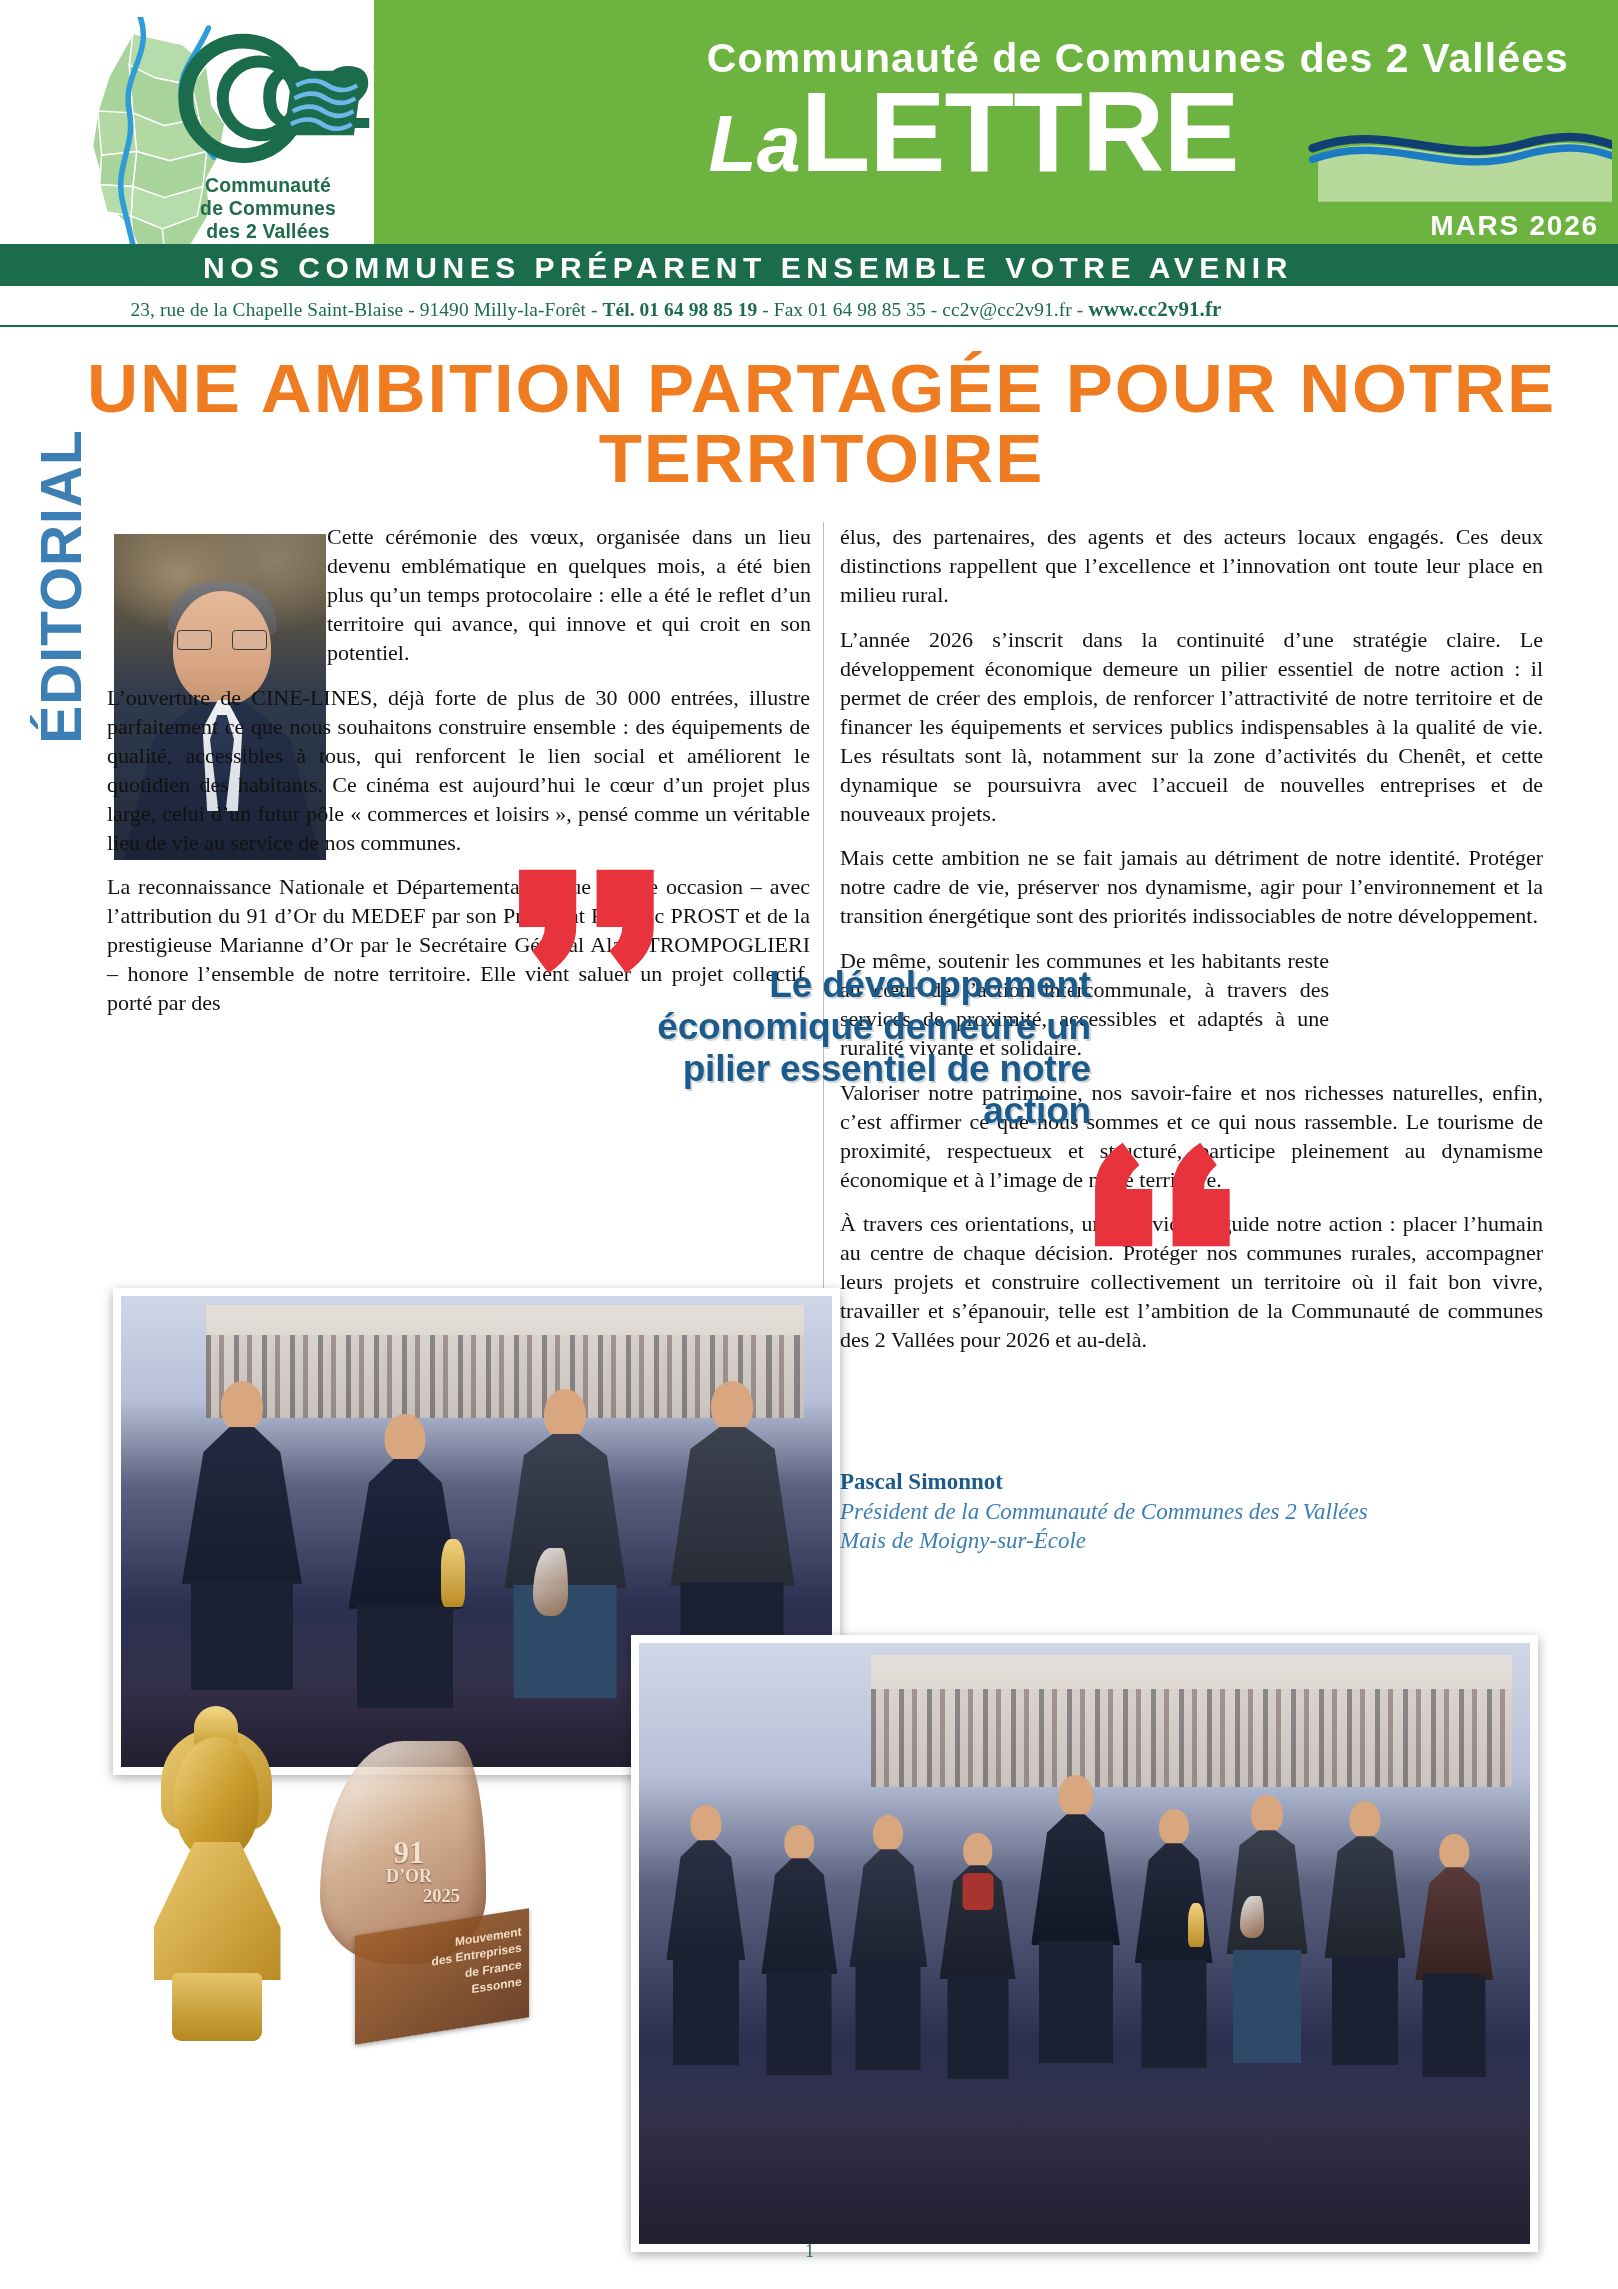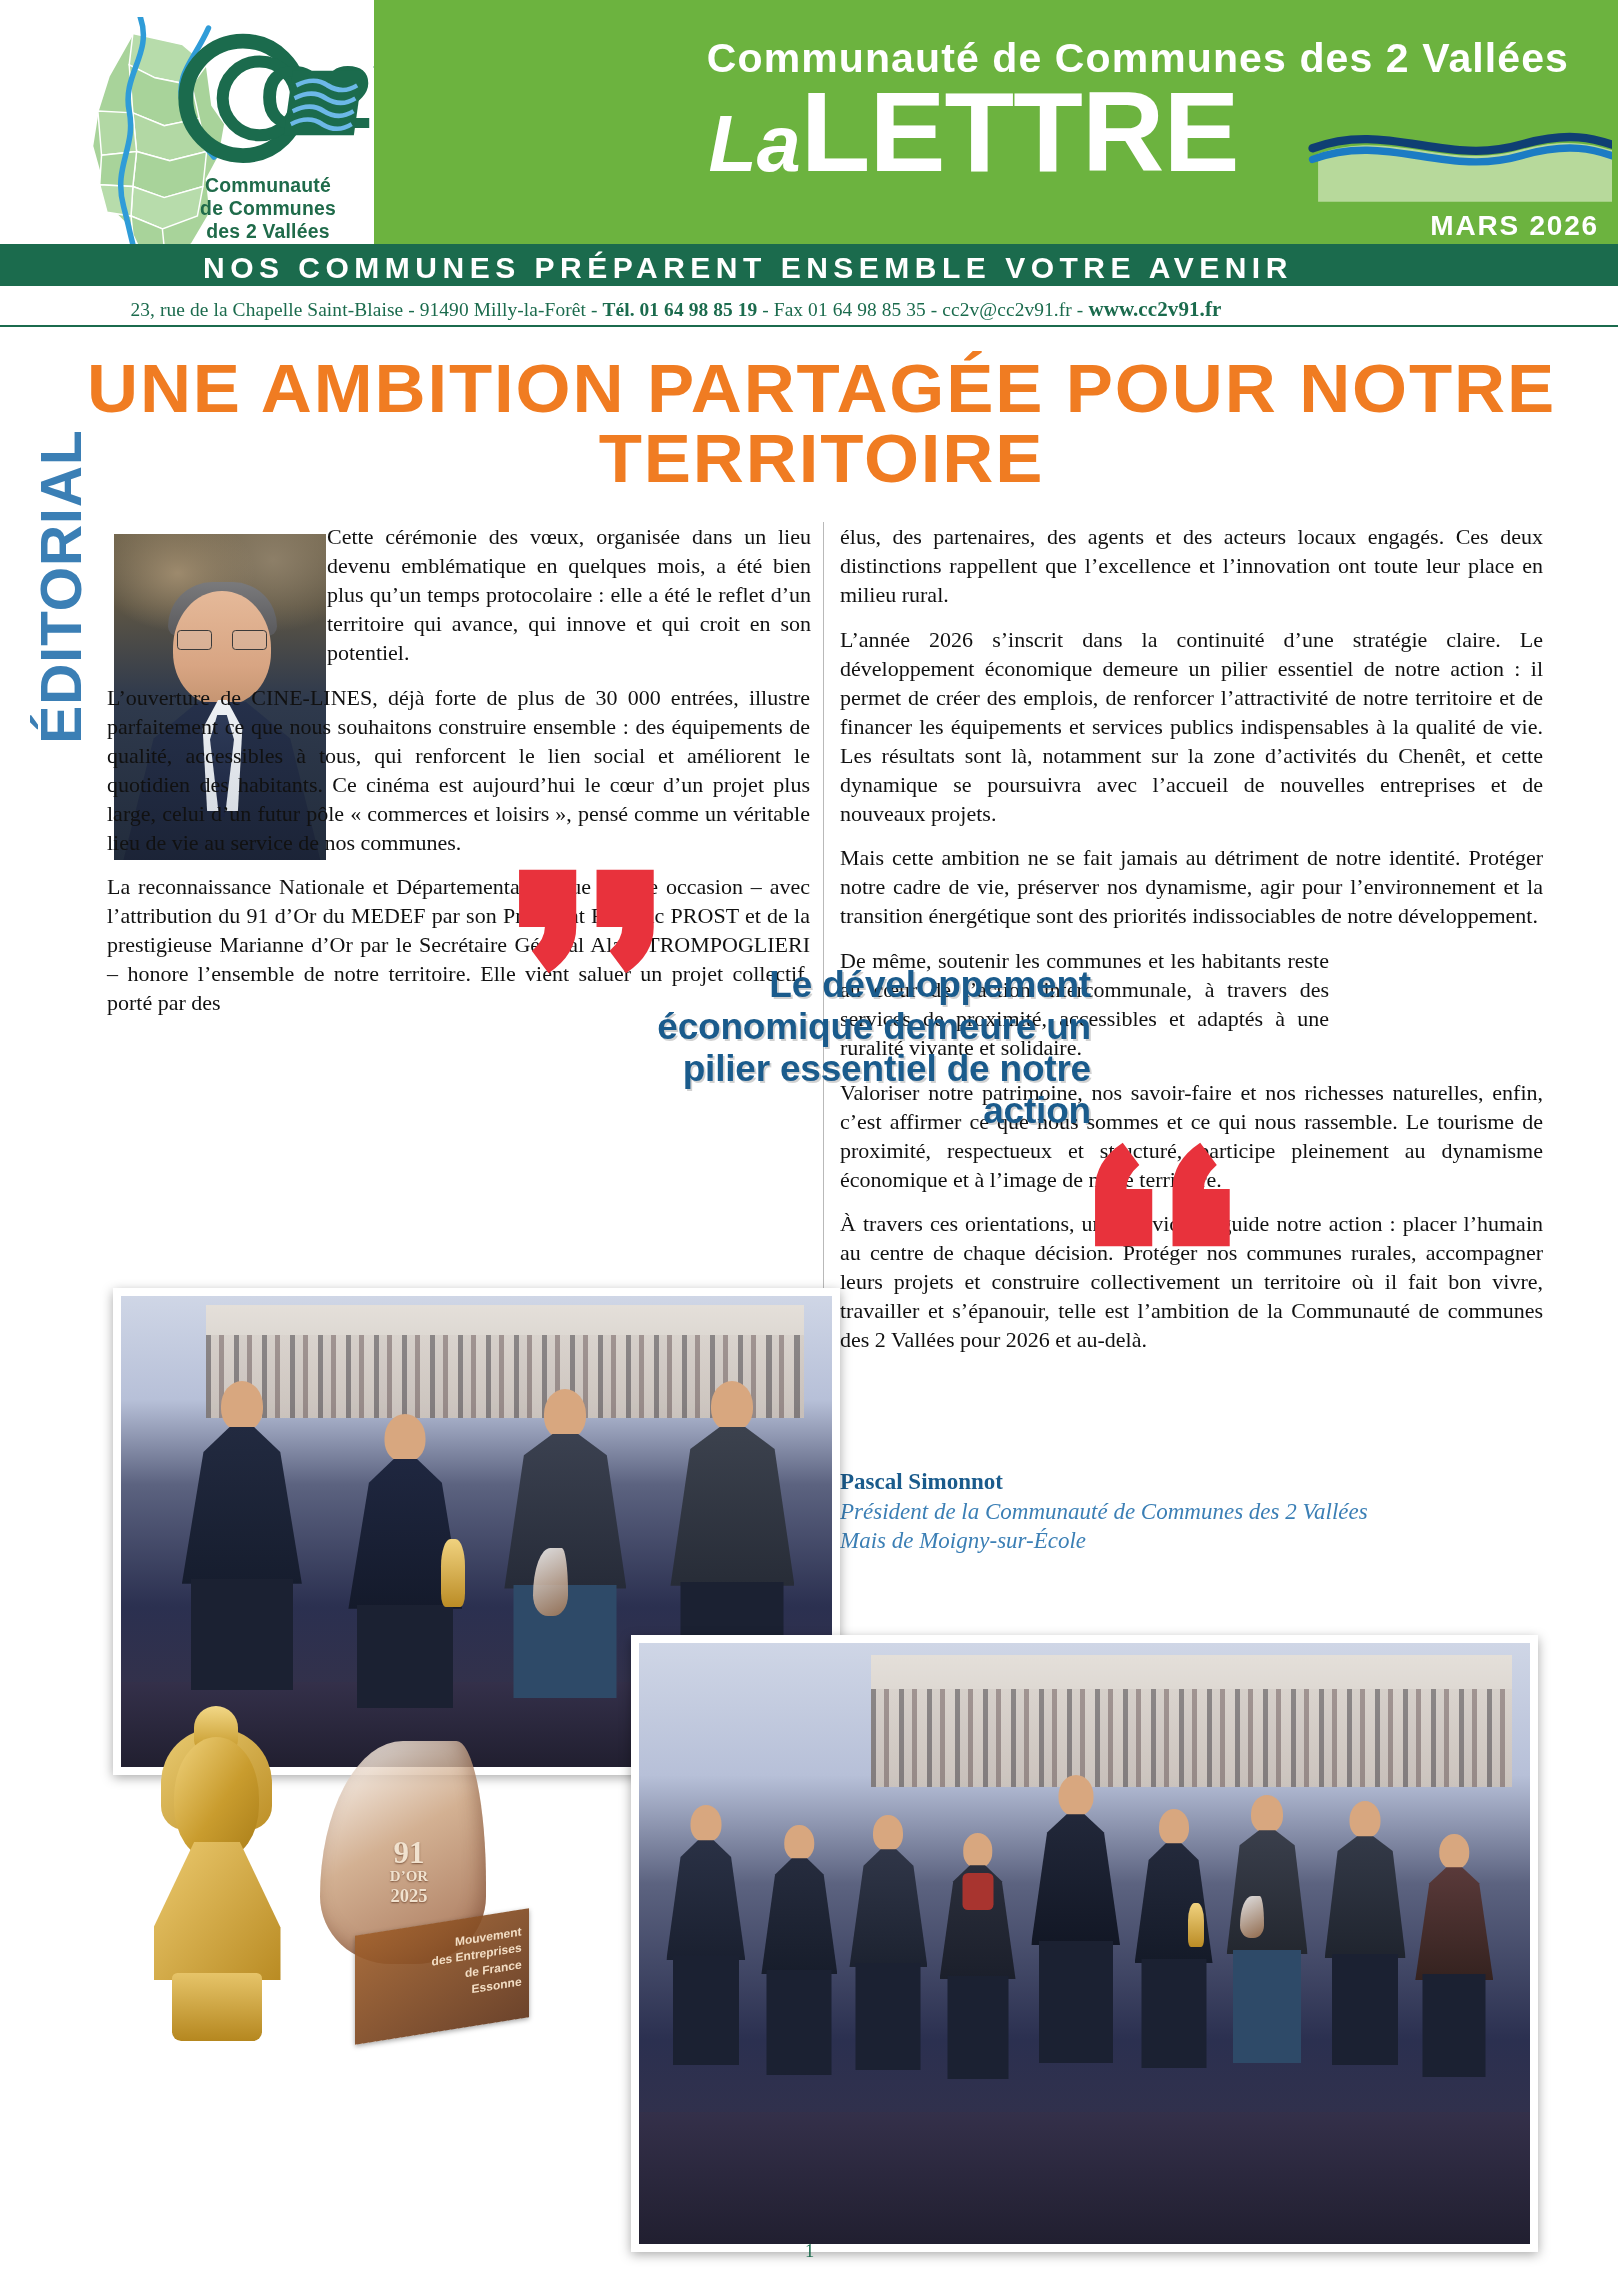--- a/index.html
+++ b/index.html
@@ -275,22 +275,22 @@
     border-radius:56% 20% 48% 48% / 78% 72% 34% 34%;
     box-shadow:inset -5.5px -7.4px 16.6px rgba(90,40,20,.35);
   }
   .glass .fl-label {
     position:absolute; left:57px; top:98px; width:102px;
     text-align:center; color:#f1e2cf;
     font-family:"Liberation Serif", serif; font-weight:bold;
     text-shadow:0 0.9px 1.8px rgba(70,30,10,.6);
   }
   .glass .fl-label .n91 { font-size:31px; line-height:28px; display:block; }
-  .glass .fl-label .dor { font-size:15px; line-height:18.5px; display:block; }
-  .glass .fl-label .yr  { font-size:18.5px; line-height:20px; display:block; }
+  .glass .fl-label .dor { font-size:18px; line-height:18.5px; display:block; }
+  .glass .fl-label .yr  { font-size:18.5px; line-height:20px; display:block;text-align:right; }
   .glass .plaque {
     position:absolute; left:54px; top:181px; width:174px; height:109px;
     background:linear-gradient(150deg, rgba(160,96,44,.92), rgba(96,52,26,.92));
     transform:skewY(-9deg);
     box-shadow:0 1.8px 5.5px rgba(0,0,0,.35);
   }
   .glass .plaque span {
     position:absolute; left:9.2px; right:7.4px; color:#f2ddc4;
     font-family:"Liberation Sans", sans-serif; font-weight:bold;
     text-align:right; font-size:12px; line-height:14.8px;

